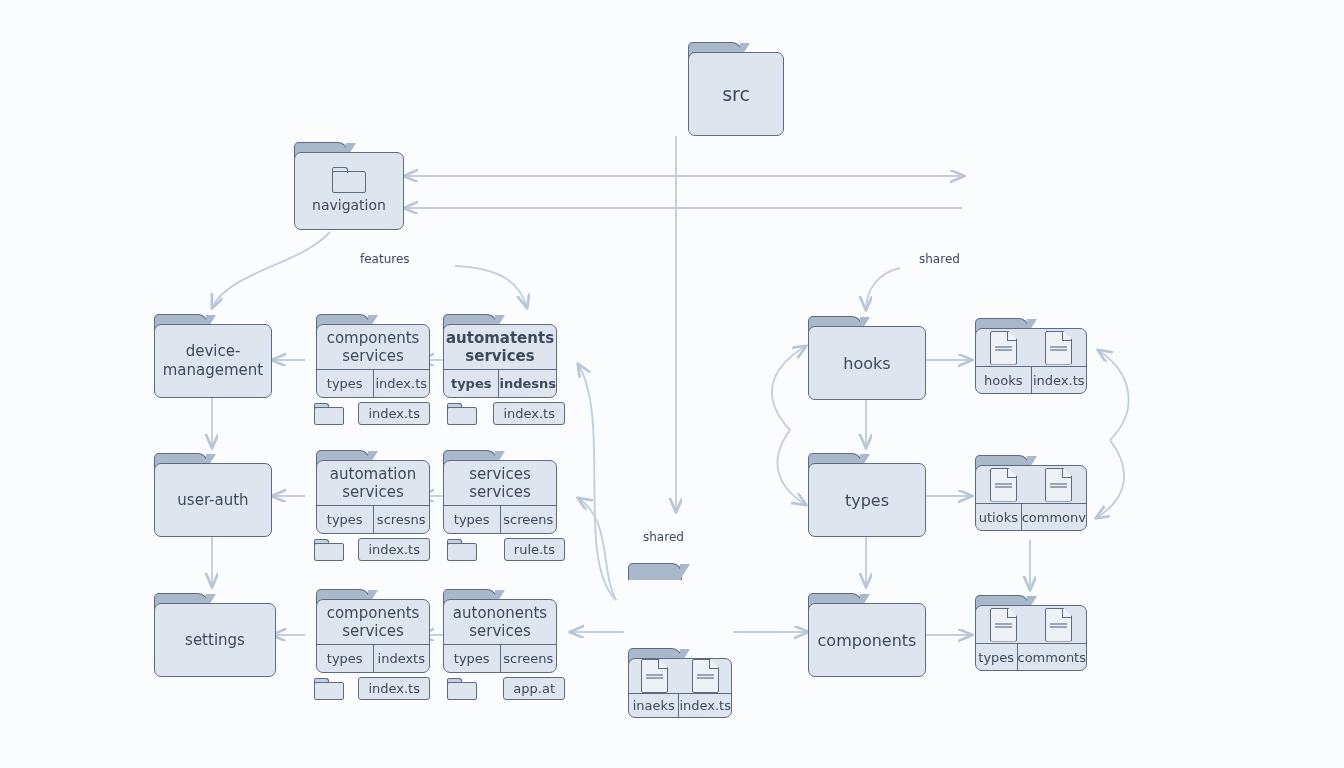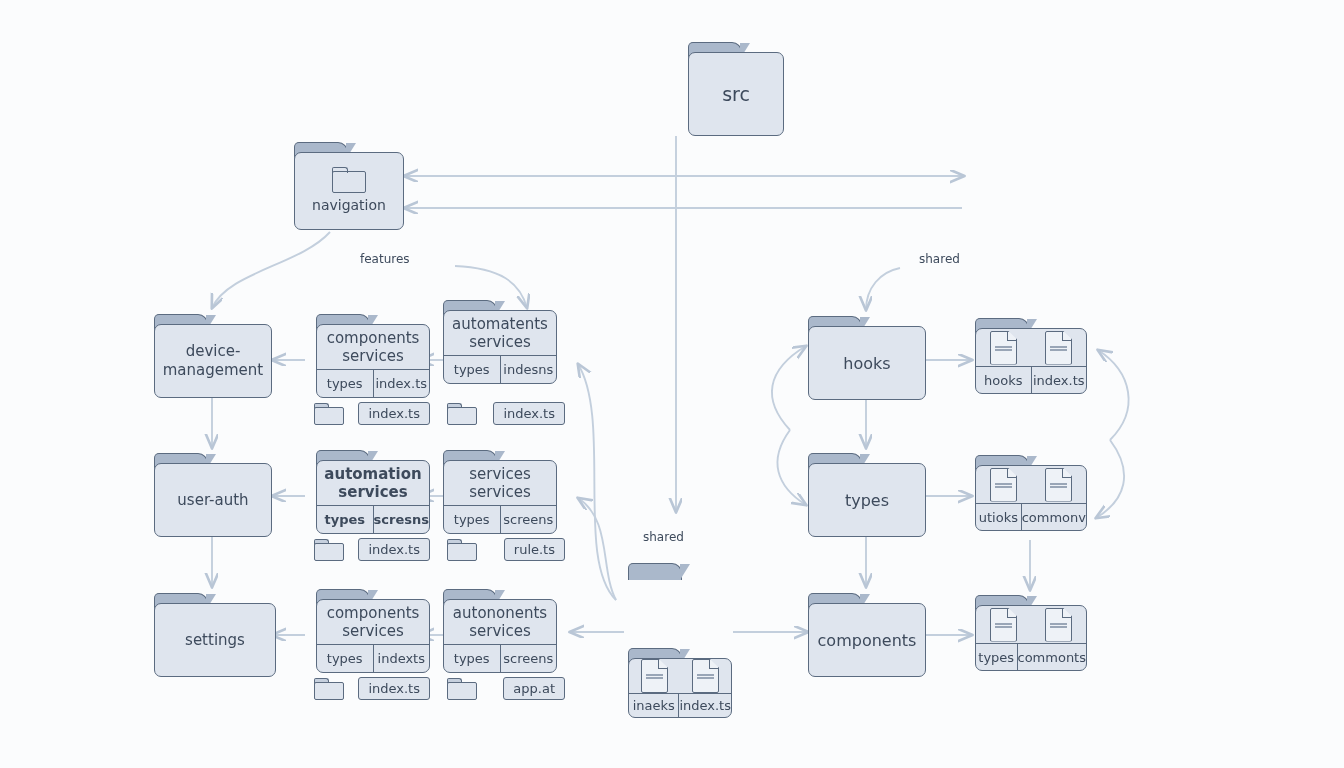--- a/index.html
+++ b/index.html
@@ -244,42 +244,42 @@
     </div>
   </div>
   <div class="subrow" style="left:314px;top:402px;width:116px;justify-content:space-between;">
     <div class="subfolder">
       <div class="sf-tab"></div>
         <div class="sf-body"></div>
     </div>
     <div class="chip">index.ts</div>
   </div>
 
-  <div class="folder card" style="left:443px;top:300px;width:114px;height:84px;">
+  <div class="folder card" style="left:443px;top:314px;width:114px;height:84px;font-weight:bold;">
     <div class="tab"></div>
     <div class="body">
       <div class="titlewrap">
         <div class="l1">automatents</div>
         <div class="l2">services</div>
       </div>
       <div class="cells">
         <div class="cell">types</div>
         <div class="cell">indesns</div>
       </div>
     </div>
   </div>
   <div class="subrow" style="left:447px;top:402px;width:118px;justify-content:space-between;">
     <div class="subfolder">
       <div class="sf-tab"></div>
         <div class="sf-body"></div>
     </div>
     <div class="chip">index.ts</div>
   </div>
 
-  <div class="folder card" style="left:316px;top:450px;width:114px;height:84px;font-weight:bold;">
+  <div class="folder card" style="left:316px;top:450px;width:114px;height:84px;">
     <div class="tab"></div>
     <div class="body">
       <div class="titlewrap">
         <div class="l1">automation</div>
         <div class="l2">services</div>
       </div>
       <div class="cells">
         <div class="cell">types</div>
         <div class="cell">scresns</div>
       </div>

